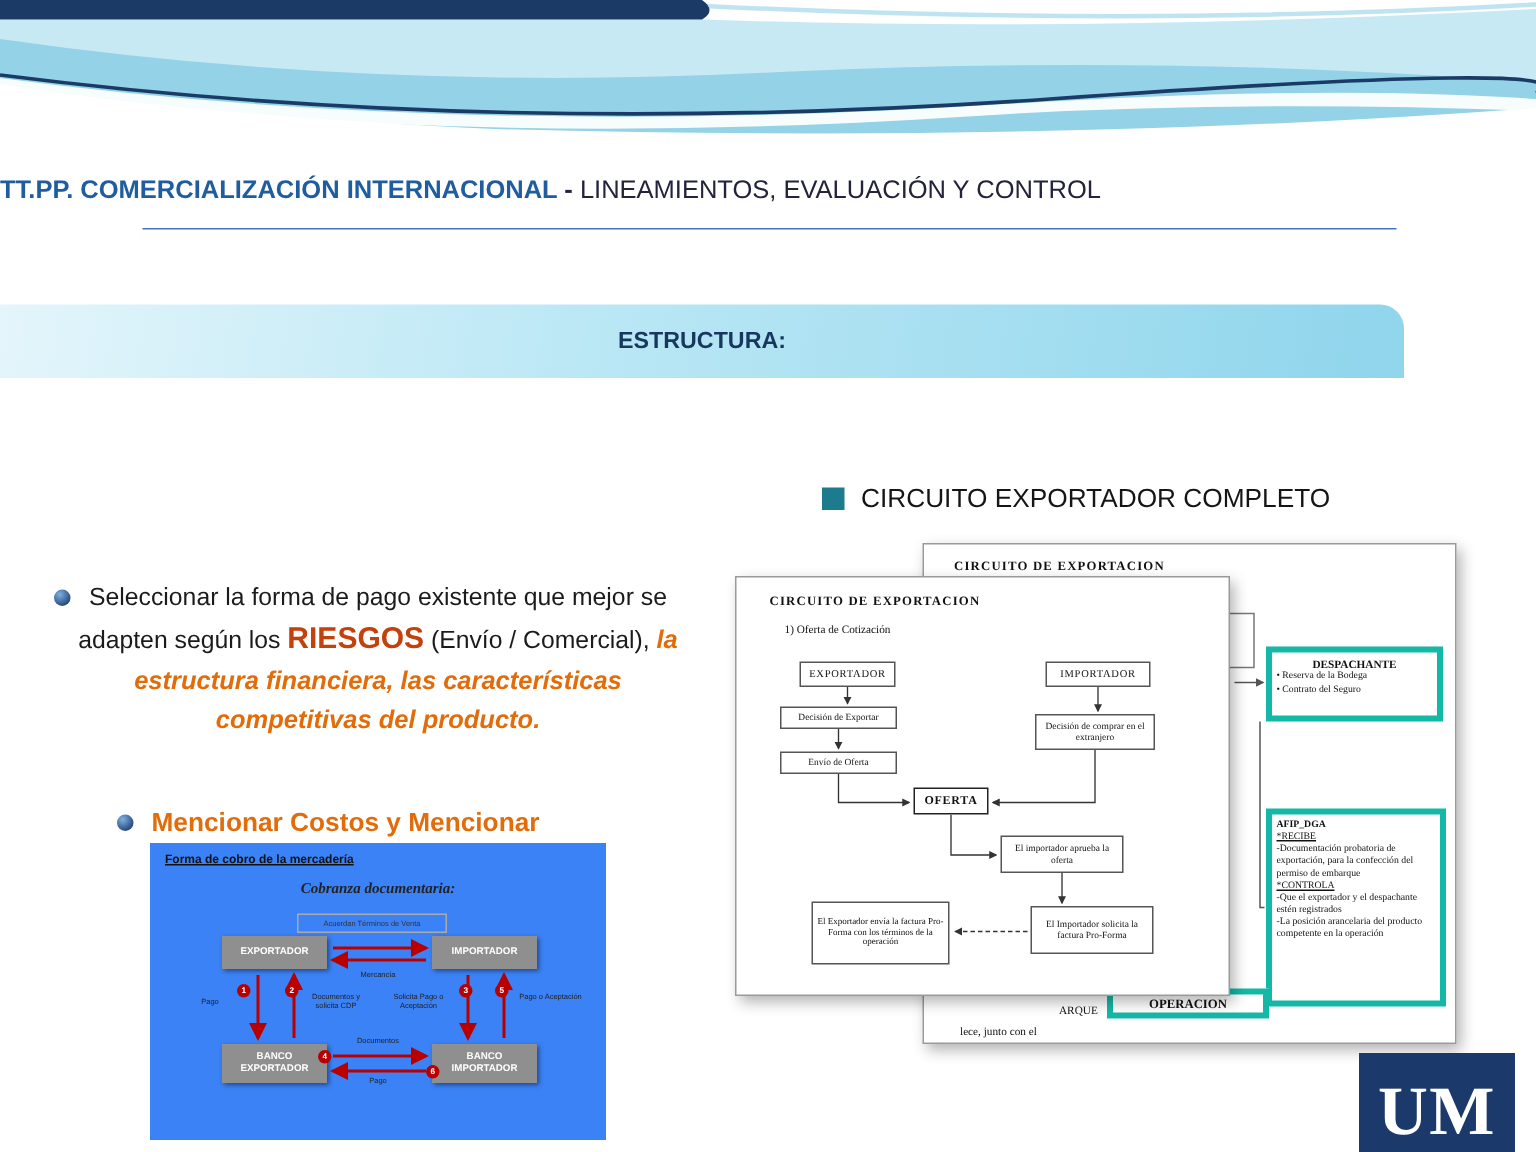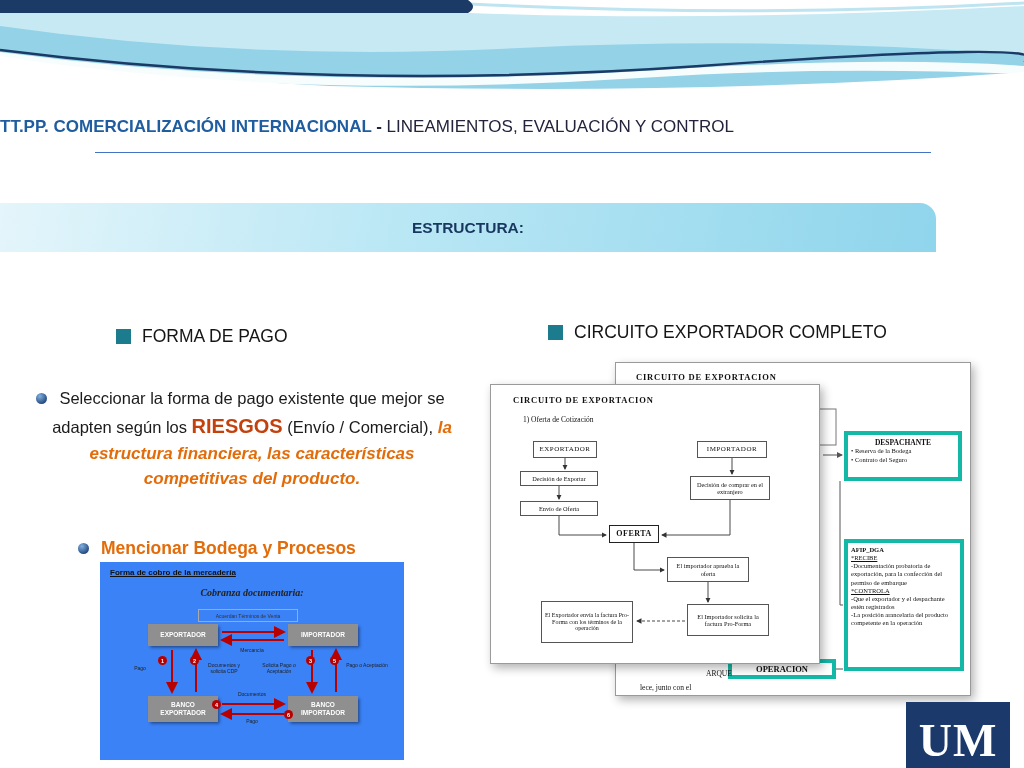--- a/index.html
+++ b/index.html
@@ -54,36 +54,32 @@
 
   <div class="title-row">
     <span class="t-main">TT.PP. COMERCIALIZACIÓN INTERNACIONAL</span><span class="t-sep"> - </span><span class="t-sub">LINEAMIENTOS, EVALUACIÓN Y CONTROL</span>
   </div>
   <div class="title-rule"></div>
 
   <div class="band band-est">
     <span>ESTRUCTURA:</span>
   </div>
 
-  <div class="hrow" style="left:116px;top:326px">
-    <span class="sq"></span>
-    <span>FORMA DE PAGO</span>
-  </div>
   <div class="hrow" style="left:548px;top:322px">
     <span class="sq"></span>
     <span>CIRCUITO EXPORTADOR COMPLETO</span>
   </div>
 
   <span class="pdot" style="left:36px;top:393px"></span>
   <div class="para">
     <span>Seleccionar la forma de pago existente que mejor se adapten según los </span><span class="riesgos">RIESGOS</span><span> (Envío / Comercial), </span><span class="orange-it">la estructura financiera, las características competitivas del producto.</span>
   </div>
   <div class="subrow">
     <span class="pdot" style="position:static"></span>
-    <span class="orange-b">Mencionar Bodega y Procesos</span>
+    <span class="orange-b">Mencionar Costos y Mencionar</span>
   </div>
 
   <div class="fig">
     <div class="fig-title">Forma de cobro de la mercadería</div>
     <div class="fig-sub">Cobranza documentaria:</div>
     <div class="terms">Acuerdan Términos de Venta</div>
 
     <svg class="overlay" width="304" height="198" viewBox="0 0 304 198">
       <defs>
         <marker id="ra" markerWidth="6" markerHeight="6" refX="5" refY="3" orient="auto">
@@ -151,21 +147,21 @@
 
       <div class="sbox serif" style="left:228px;top:176px;width:120px;height:132px;padding:3px">
         <div style="font-weight:bold">AFIP_DGA</div>
         <div style="text-decoration:underline">*RECIBE</div>
         <div>-Documentación probatoria de exportación, para la confección del permiso de embarque</div>
         <div style="text-decoration:underline">*CONTROLA</div>
         <div>-Que el exportador y el despachante estén registrados</div>
         <div>-La posición arancelaria del producto competente en la operación</div>
       </div>
 
-      <div class="sbox serif" style="left:112px;top:296px;width:108px;height:20px;display:flex;align-items:center;justify-content:center;font-weight:bold;font-size:8.5px">OPERACION</div>
+      <div class="sbox serif" style="left:122px;top:296px;width:108px;height:20px;display:flex;align-items:center;justify-content:center;font-weight:bold;font-size:8.5px">OPERACION</div>
 
       <div class="serif" style="position:absolute;left:90px;top:306px;font-size:7.5px;color:#111">ARQUE</div>
       <div class="serif" style="position:absolute;left:24px;top:320px;font-size:7.5px;color:#111">lece, junto con el</div>
     </div>
 
     <div class="panel" style="left:2px;top:28px;width:330px;height:280px">
       <div class="bp-title serif" style="left:22px;top:10px">CIRCUITO DE EXPORTACION</div>
       <div class="serif" style="position:absolute;left:32px;top:30px;font-size:7.5px;color:#111">1)  Oferta de Cotización</div>
 
       <svg class="overlay" width="330" height="280" viewBox="0 0 330 280">

